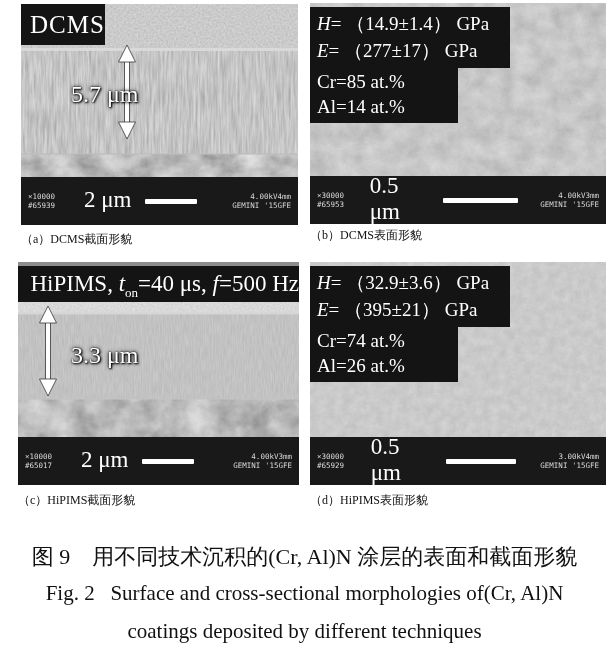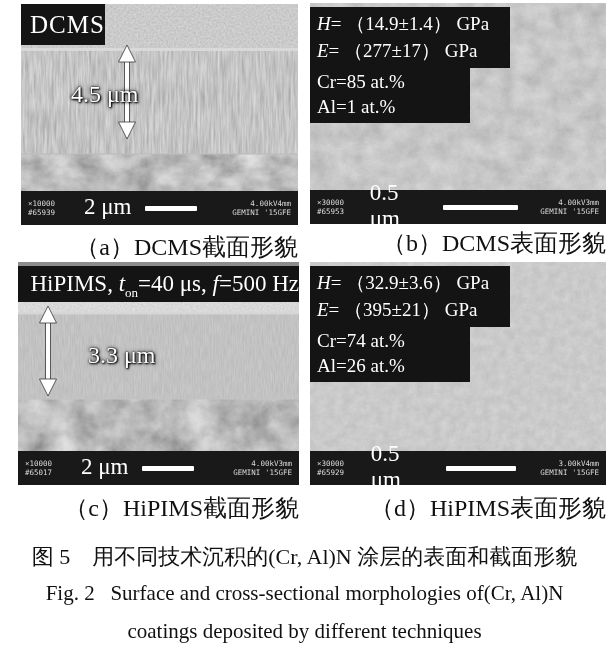--- a/index.html
+++ b/index.html
@@ -4,30 +4,30 @@
 <style>
   html,body{margin:0;padding:0;background:#ffffff;}
   body{width:609px;height:657px;position:relative;font-family:"Liberation Serif","DejaVu Serif",serif;color:#1a1a1a;}
   .panel{position:absolute;overflow:hidden;background:#14532d;}
   .panel svg.tex{position:absolute;left:0;top:0;display:block;}
   .labelbox{position:absolute;background:#141414;color:#ffffff;}
   .labelbox.single{left:0;top:0;width:84px;height:41px;font-size:25px;line-height:41px;padding-left:9px;box-sizing:border-box;letter-spacing:1px;}
   .banner{position:absolute;left:0;top:4px;width:100%;height:36px;background:#141414;color:#ffffff;font-size:23px;line-height:36px;text-align:right;}
   .banner sub{font-size:13px;}
   .hebox{position:absolute;left:0;top:4px;width:200px;background:#141414;color:#ffffff;font-size:19px;line-height:27px;padding:3px 4px 4px 7px;box-sizing:border-box;}
-  .compbox{position:absolute;left:0;top:64px;width:160px;background:#141414;color:#ffffff;font-size:19px;line-height:25px;padding:2px 21px 4px 7px;box-sizing:border-box;}
+  .compbox{position:absolute;left:0;top:64px;width:148px;background:#141414;color:#ffffff;font-size:19px;line-height:25px;padding:2px 21px 4px 7px;box-sizing:border-box;}
   .thicklabel{position:absolute;color:#ffffff;font-size:24px;text-shadow:0 0 4px #000,0 0 2px #000,1px 1px 2px #000;}
-  .infobar{position:absolute;left:0;bottom:0;width:100%;height:34px;background:#191919;display:flex;align-items:center;padding:0 7px;box-sizing:border-box;}
+  .infobar{position:absolute;left:0;bottom:0;width:100%;height:48px;background:#191919;display:flex;align-items:center;padding:0 7px;box-sizing:border-box;}
   .meta{font-family:"DejaVu Sans Mono",monospace;font-size:7.5px;line-height:9px;color:#dcdcdc;}
   .meta .mrow{display:flex;justify-content:flex-end;}
   .meta-left{width:40px;}
   .meta-right{margin-left:auto;width:88px;}
   .scaletext{color:#ffffff;font-size:23px;margin-left:16px;margin-top:-3px;}
   .scalebar{height:5px;background:#ffffff;margin-left:14px;border-radius:1px;}
-  .panelcap{position:absolute;text-align:right;font-size:24px;color:#111111;}
+  .panelcap{position:absolute;text-align:left;font-size:12px;color:#111111;}
   .figcap{position:absolute;left:0;width:609px;text-align:center;color:#111111;white-space:pre;}
   .figcap.zh{font-size:22px;}
   .figcap.en{font-size:21px;}
   .arrowsvg{position:absolute;left:0;top:0;}
 </style>
 </head>
 <body>
 
 <svg width="0" height="0" style="position:absolute" aria-hidden="true">
   <defs>
@@ -106,21 +106,21 @@
       <rect x="0" y="149" width="277" height="2" fill="#bdbdbd" opacity="0.6"></rect>
     </svg>
     <svg class="arrowsvg" width="277" height="191">
       <g fill="#ffffff" stroke="#1f1f1f" stroke-width="0.7">
         <rect x="103.5" y="55" width="5" height="66"></rect>
         <polygon points="106,41 97.5,58 114.5,58"></polygon>
         <polygon points="106,135 97.5,118 114.5,118"></polygon>
       </g>
     </svg>
     <div class="labelbox single">DCMS</div>
-    <div class="thicklabel" style="left:50px;top:77px;">4.5 μm</div>
+    <div class="thicklabel" style="left:50px;top:77px;">5.7 μm</div>
     <div class="infobar">
       <div class="meta meta-left">
         <div>×10000</div>
         <div>#65939</div>
       </div>
       <div class="scaletext">2 μm</div>
       <div class="scalebar" style="width:52px;"></div>
       <div class="meta meta-right">
         <div class="mrow">
             <span>4.00kV</span>
@@ -139,21 +139,21 @@
       <rect x="0" y="0" width="296" height="191" fill="#8f8f8f"></rect>
       <rect x="0" y="0" width="296" height="191" fill="#8f8f8f" filter="url(#fCauli)"></rect>
       <rect x="0" y="0" width="296" height="191" fill="#8f8f8f" filter="url(#fGrainFine)" opacity="0.25"></rect>
     </svg>
     <div class="hebox">
       <div><i>H</i><span>= （14.9±1.4） GPa</span></div>
       <div><i>E</i><span>= （277±17） GPa</span></div>
     </div>
     <div class="compbox">
       <div>Cr=85 at.%</div>
-      <div>Al=1 at.%</div>
+      <div>Al=14 at.%</div>
     </div>
     <div class="infobar">
       <div class="meta meta-left">
         <div>×30000</div>
         <div>#65953</div>
       </div>
       <div class="scaletext">0.5 μm</div>
       <div class="scalebar" style="width:82px;"></div>
       <div class="meta meta-right">
         <div class="mrow">
@@ -182,21 +182,21 @@
       <rect x="0" y="136" width="281" height="2" fill="#c2c2c2" opacity="0.55"></rect>
     </svg>
     <svg class="arrowsvg" width="281" height="193">
       <g fill="#ffffff" stroke="#1f1f1f" stroke-width="0.7">
         <rect x="27.5" y="58" width="5" height="62"></rect>
         <polygon points="30,44 21.5,61 38.5,61"></polygon>
         <polygon points="30,134 21.5,117 38.5,117"></polygon>
       </g>
     </svg>
     <div class="banner"><span>HiPIMS, </span><i>t</i><sub>on</sub><span>=40 μs, </span><i>f</i><span>=500 Hz</span></div>
-    <div class="thicklabel" style="left:70px;top:80px;">3.3 μm</div>
+    <div class="thicklabel" style="left:53px;top:80px;">3.3 μm</div>
     <div class="infobar">
       <div class="meta meta-left">
         <div>×10000</div>
         <div>#65017</div>
       </div>
       <div class="scaletext">2 μm</div>
       <div class="scalebar" style="width:52px;"></div>
       <div class="meta meta-right">
         <div class="mrow">
             <span>4.00kV</span>
@@ -240,17 +240,17 @@
             <span>GEMINI '15</span>
             <span>GFE</span>
           </div>
       </div>
     </div>
   </div>
 
   <div class="panelcap" style="left:18px;top:492px;width:281px;">（c）HiPIMS截面形貌</div>
   <div class="panelcap" style="left:310px;top:492px;width:296px;">（d）HiPIMS表面形貌</div>
 
-  <div class="figcap zh" style="top:542px;">图 5　用不同技术沉积的(Cr, Al)N 涂层的表面和截面形貌</div>
+  <div class="figcap zh" style="top:542px;">图 9　用不同技术沉积的(Cr, Al)N 涂层的表面和截面形貌</div>
   <div class="figcap en" style="top:581px;">Fig. 2   Surface and cross-sectional morphologies of(Cr, Al)N</div>
   <div class="figcap en" style="top:619px;">coatings deposited by different techniques</div>
 
 </div>
 
 </body></html>

